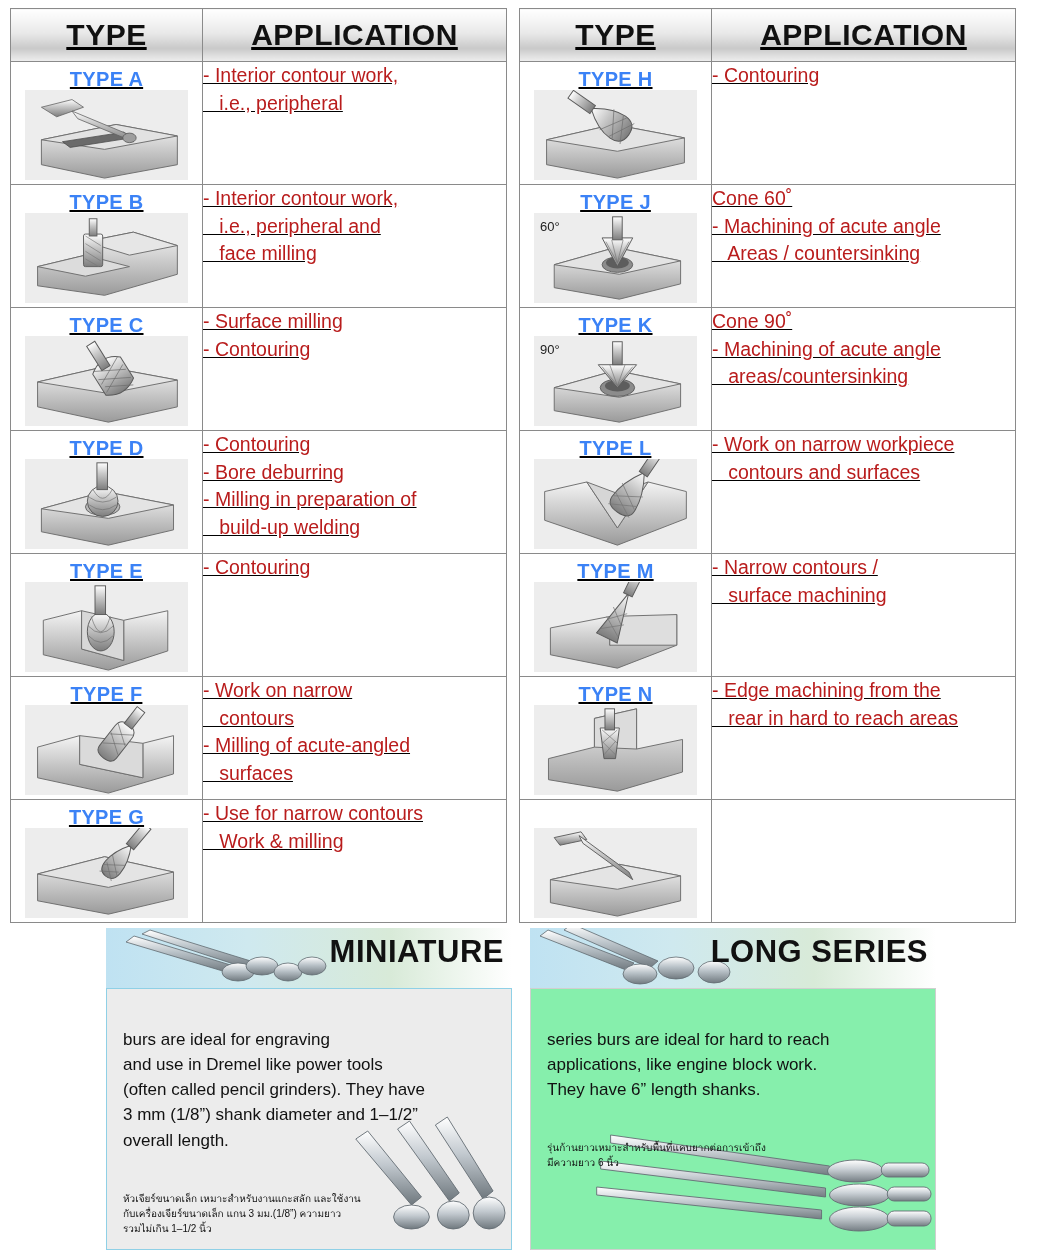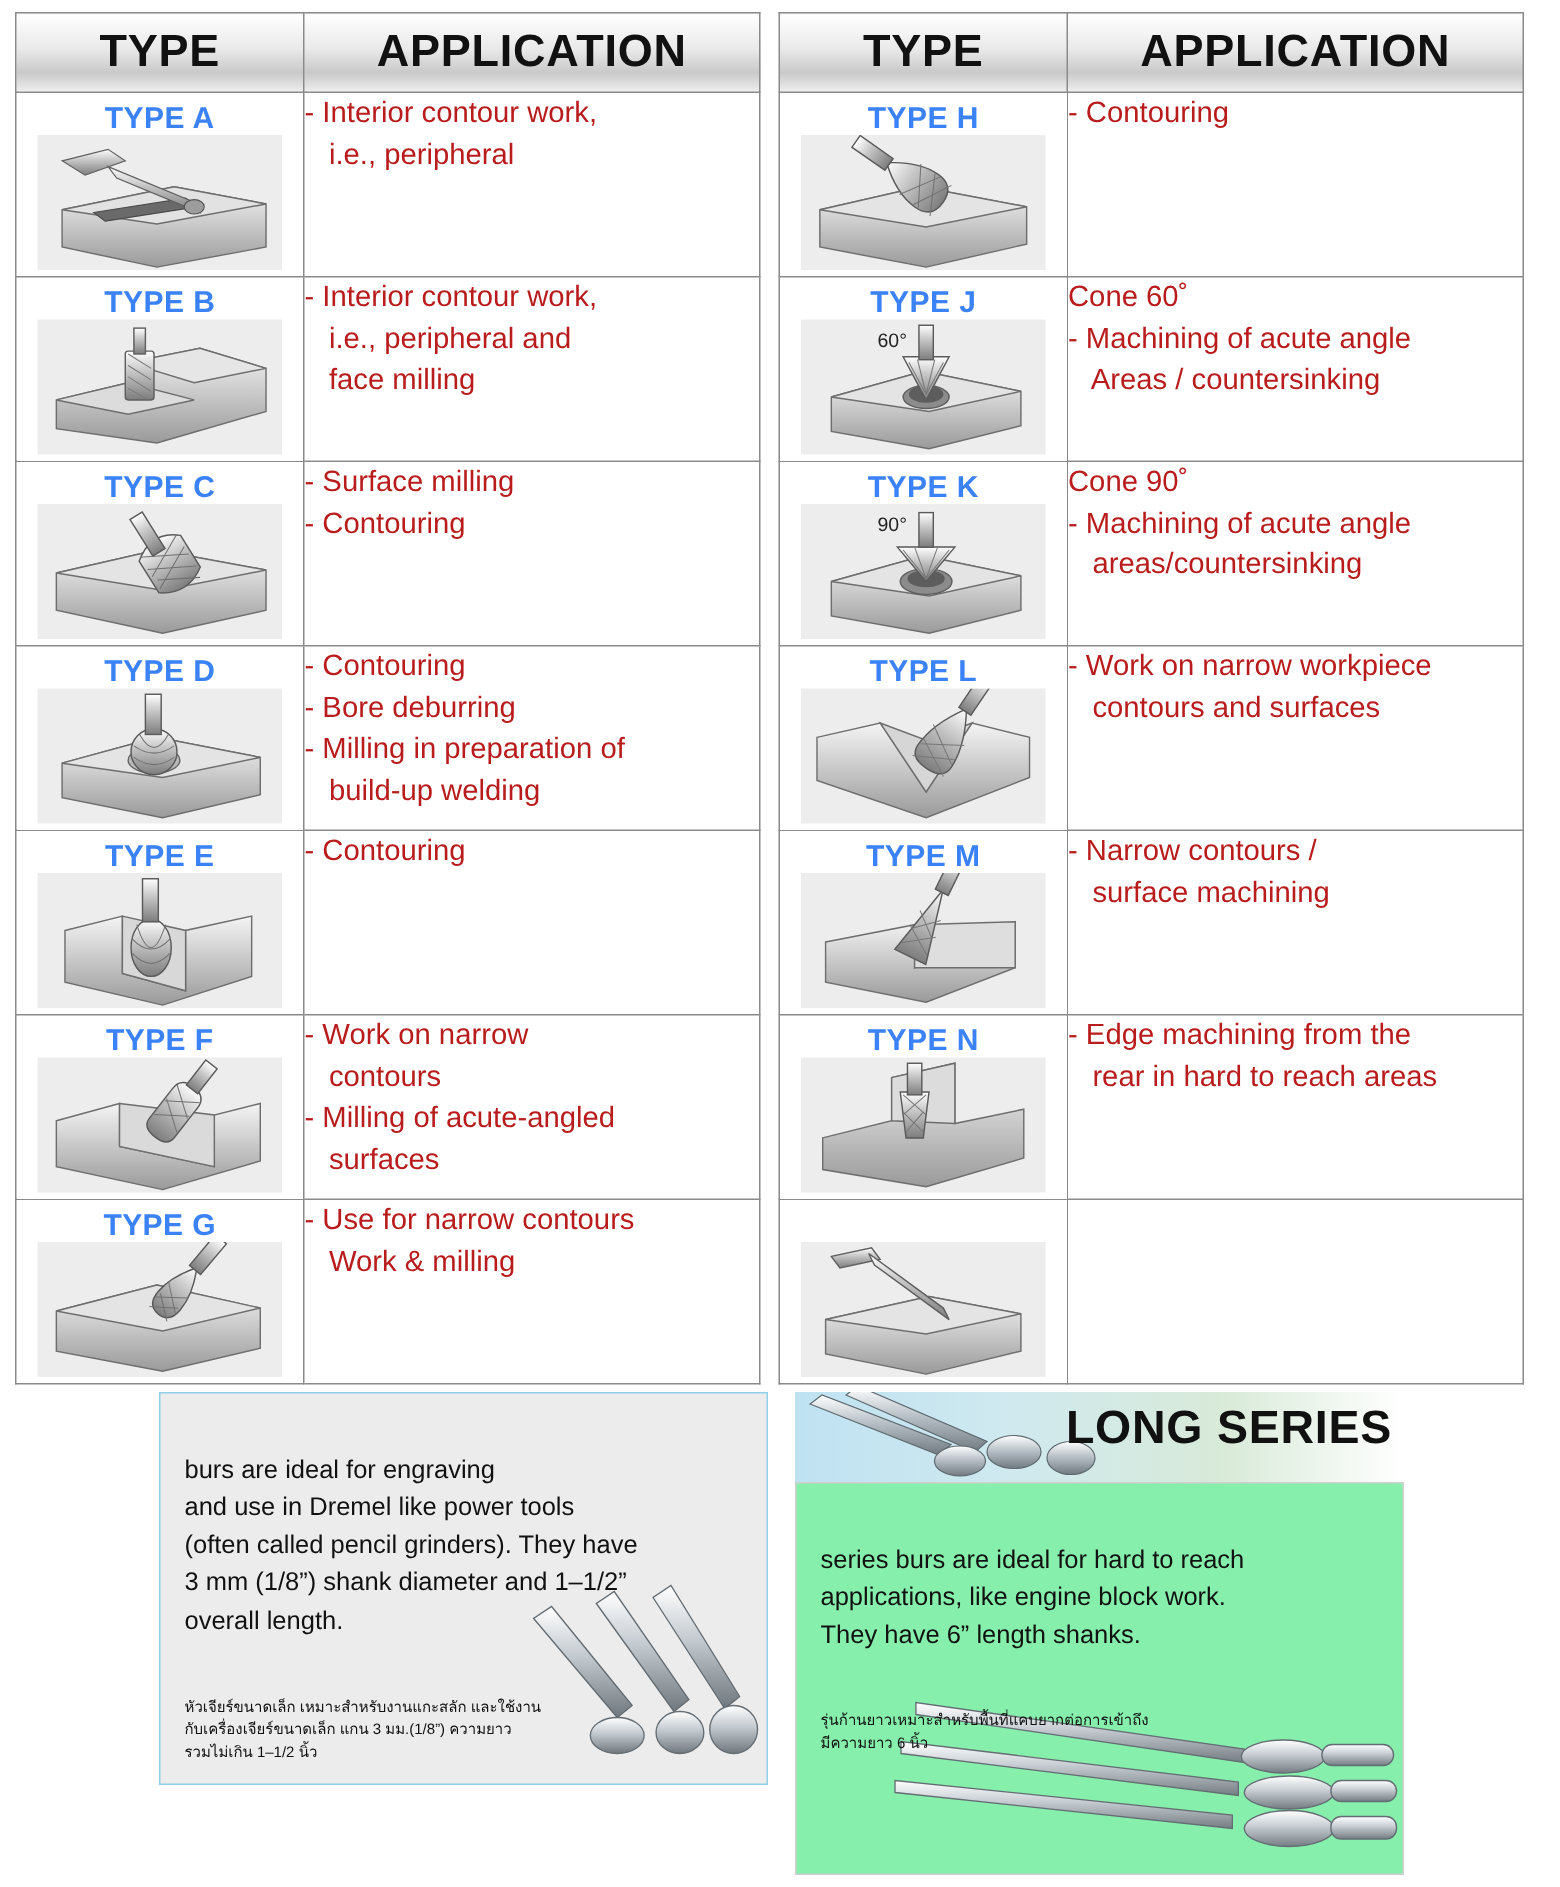--- a/index.html
+++ b/index.html
@@ -11,20 +11,21 @@
     width: 1040px;
     height: 1258px;
     font-family: "Liberation Sans", sans-serif;
     position: relative;
     overflow: hidden;
   }
   .page {
     position: relative;
     width: 1040px;
     height: 988px;
+    text-decoration: underline;
   }
 
   
   .tables {
     display: flex;
     gap: 12px;
     padding: 8px 10px 0 10px;
     box-sizing: border-box;
   }
   .burr-table {
@@ -93,21 +94,20 @@
   }
 
   
   .angle-tag {
     position: absolute;
     left: 6px;
     top: 6px;
     font-size: 13px;
     color: #222;
     z-index: 4;
-    margin-left: 45px;
   }
 
   
   .art svg { width: 100%; height: 100%; display: block; }
 
   
   .bottom {
     position: absolute;
     left: 0;
     top: 928px;
@@ -572,20 +572,40 @@
           </td>
           <td class="app-cell"></td>
         </tr>
       </tbody>
     </table>
   </div>
 
   <div class="bottom">
 
     <div class="panel left">
+      <div class="panel-banner">
+        <svg class="banner-art" viewBox="0 0 230 60" preserveAspectRatio="none">
+          <defs>
+            <linearGradient id="mgs" x1="0" y1="0" x2="0" y2="1">
+              <stop offset="0" stop-color="#ffffff"></stop>
+                <stop offset="0.45" stop-color="#b9c2c8"></stop>
+                <stop offset="1" stop-color="#717a80"></stop>
+            </linearGradient>
+          </defs>
+          <g stroke="#5f6a70" stroke-width="0.8">
+            <path d="M20,14 L120,44 l8,-6 L28,8 z" fill="url(#mgs)"></path>
+            <path d="M36,6 L140,40 l8,-6 L44,2 z" fill="url(#mgs)"></path>
+            <ellipse cx="132" cy="44" rx="16" ry="9" fill="url(#mgs)"></ellipse>
+            <ellipse cx="156" cy="38" rx="16" ry="9" fill="url(#mgs)"></ellipse>
+            <ellipse cx="182" cy="44" rx="14" ry="9" fill="url(#mgs)"></ellipse>
+            <ellipse cx="206" cy="38" rx="14" ry="9" fill="url(#mgs)"></ellipse>
+          </g>
+        </svg>
+        <div class="panel-title">MINIATURE</div>
+      </div>
       <div class="panel-body">
         <svg class="panel-art-fg" viewBox="0 0 406 140" preserveAspectRatio="none">
           <defs>
             <linearGradient id="mgs2" x1="0" y1="0" x2="0" y2="1">
               <stop offset="0" stop-color="#ffffff"></stop>
                 <stop offset="0.45" stop-color="#c2c9cf"></stop>
                 <stop offset="1" stop-color="#6f787e"></stop>
             </linearGradient>
           </defs>
           <g stroke="#646d73" stroke-width="0.9">

